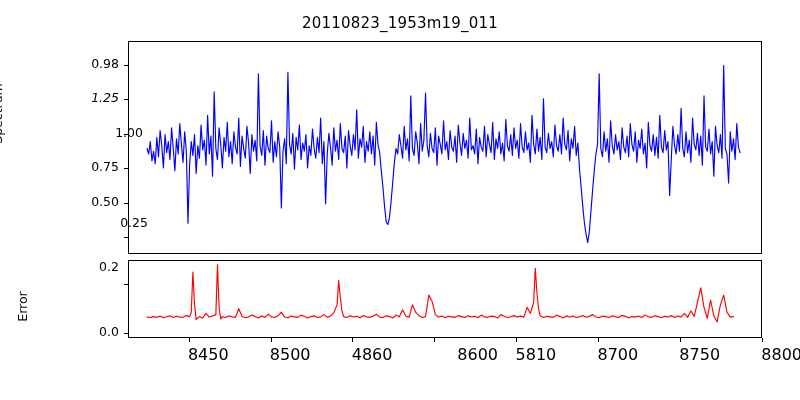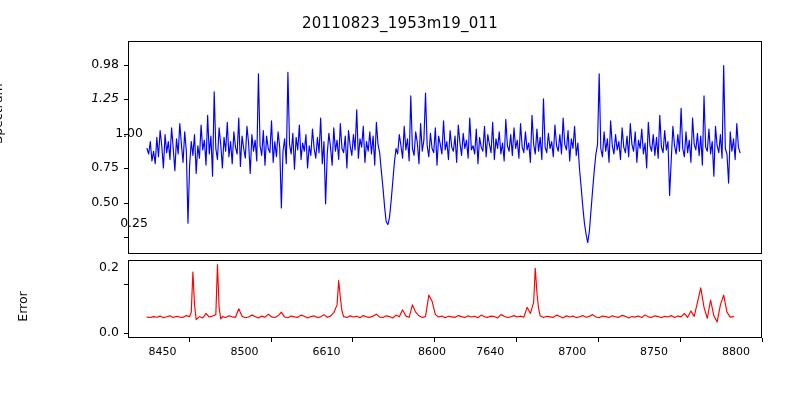--- a/index.html
+++ b/index.html
@@ -20,21 +20,21 @@
   
   .axes{position:absolute;box-sizing:border-box;border:1.1px solid #000;background:#fff;overflow:hidden;}
   #axes-spectrum{left:128px;top:41px;width:634px;height:213px;}
   #axes-error{left:128px;top:260px;width:634px;height:78px;}
   .axes svg{position:absolute;left:0;top:0;display:block;}
 
   
   .ytick{position:absolute;right:0;text-align:right;font-size:12.5px;color:#000;white-space:nowrap;}
   .ytickmark{position:absolute;width:4px;height:1.1px;background:#000;}
   .xtickmark{position:absolute;width:1.1px;height:4px;background:#000;}
-  .xtick{position:absolute;font-size:11px;color:#000;text-align:left;white-space:nowrap;}
+  .xtick{position:absolute;font-size:16px;color:#000;text-align:right;white-space:nowrap;}
 
   #ylabel-spectrum{
     position:absolute;left:-3px;top:106px;width:160px;
     transform:rotate(-90deg) translateX(-50%);
     transform-origin:left center;
     font-size:12.5px;color:#000;text-align:center;
   }
   #ylabel-error{
     position:absolute;left:22px;top:299px;width:120px;
     transform:rotate(-90deg) translateX(-50%);
@@ -81,25 +81,25 @@
       <div class="ytick" style="left: 0px; width: 119px; top: 55.513px;">0.98</div>
       <div class="ytickmark" style="left: 124px; top: 333.1px;"></div>
       <div class="ytick" style="left: 0px; width: 119px; top: 324.125px;">0.0</div>
       <div class="ytickmark" style="left: 124px; top: 284.4px;"></div>
       <div class="ytick" style="left: 0px; width: 119px; top: 259px;">0.2</div>
       <div class="xtickmark" style="left: 188.6px; top: 338px;"></div>
       <div class="xtick" style="left: 148.615px; width: 80px; top: 345px;">8450</div>
       <div class="xtickmark" style="left: 270.5px; top: 338px;"></div>
       <div class="xtick" style="left: 230.527px; width: 80px; top: 345px;">8500</div>
       <div class="xtickmark" style="left: 352.4px; top: 338px;"></div>
-      <div class="xtick" style="left: 312.439px; width: 80px; top: 345px;">6610</div>
+      <div class="xtick" style="left: 312.439px; width: 80px; top: 345px;">4860</div>
       <div class="xtickmark" style="left: 434.4px; top: 338px;"></div>
       <div class="xtick" style="left: 418px; width: 80px; top: 345px;">8600</div>
       <div class="xtickmark" style="left: 516.3px; top: 338px;"></div>
-      <div class="xtick" style="left: 476.264px; width: 80px; top: 345px;">7640</div>
+      <div class="xtick" style="left: 476.264px; width: 80px; top: 345px;">5810</div>
       <div class="xtickmark" style="left: 598.2px; top: 338px;"></div>
       <div class="xtick" style="left: 558.176px; width: 80px; top: 345px;">8700</div>
       <div class="xtickmark" style="left: 680.1px; top: 338px;"></div>
       <div class="xtick" style="left: 640.088px; width: 80px; top: 345px;">8750</div>
       <div class="xtickmark" style="left: 762px; top: 338px;"></div>
       <div class="xtick" style="left: 722px; width: 80px; top: 345px;">8800</div>
     </div>
 
   <div id="ylabel-spectrum">Spectrum</div>
   <div id="ylabel-error">Error</div>

